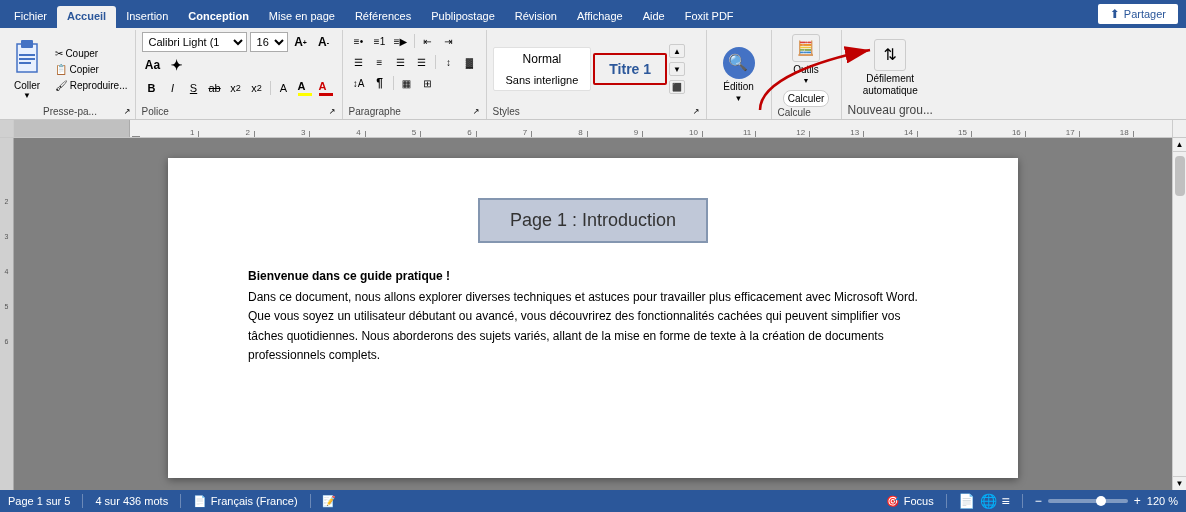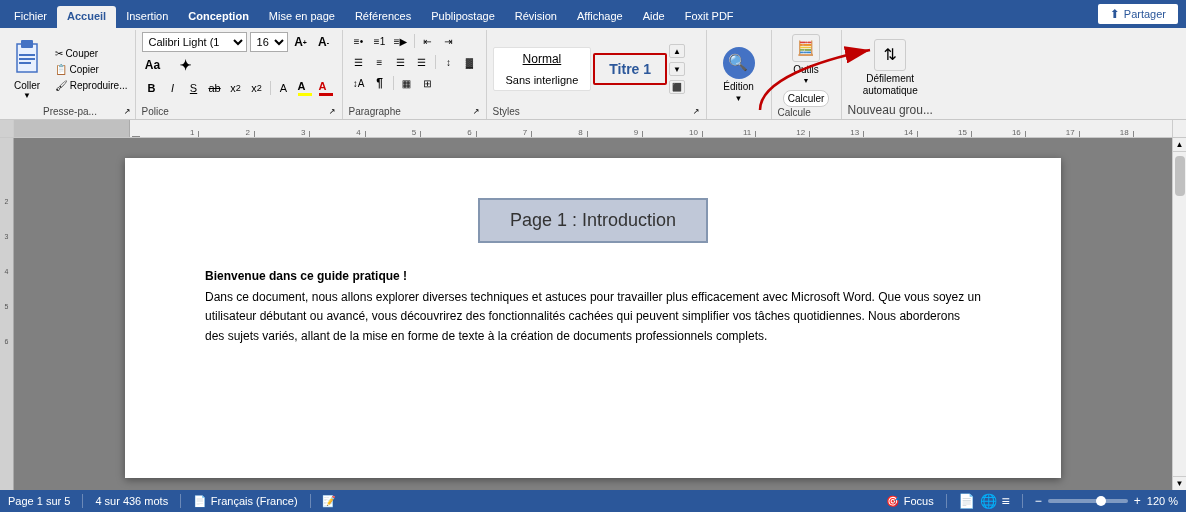--- a/index.html
+++ b/index.html
@@ -85,21 +85,21 @@
         <div style="display:flex; gap:3px; align-items:center; margin-bottom:3px;">
           <select style="height:20px; font-size:11px; border:1px solid #ababab; background:white; padding:0 2px; width:105px; cursor:pointer;">
             <option>Calibri Light (1</option>
           </select>
           <select style="height:20px; font-size:11px; border:1px solid #ababab; background:white; padding:0 2px; width:38px; cursor:pointer;">
             <option>16</option>
           </select>
           <div class="font-btn">A<sup style="font-size:7px;">+</sup></div>
           <div class="font-btn">A<sup style="font-size:7px;">-</sup></div>
         </div>
-        <div style="display:flex; gap:11px; align-items:center; margin-bottom:3px;">
+        <div style="display:flex; gap:2px; align-items:center; margin-bottom:3px;">
           <div class="font-btn" style="width:22px;">Aa</div>
           <div class="font-btn" style="width:22px; font-size:14px;">✦</div>
         </div>
         <div style="display:flex; gap:1px; align-items:center;">
           <div class="fmt-btn" style="font-weight:bold;">B</div>
           <div class="fmt-btn" style="font-style:italic;">I</div>
           <div class="fmt-btn" style="text-decoration:underline;">S</div>
           <div class="fmt-btn" style="text-decoration:line-through;">ab</div>
           <div class="fmt-btn">x<sub>2</sub></div>
           <div class="fmt-btn">x<sup>2</sup></div>
@@ -152,21 +152,21 @@
       </div>
       <div style="display:flex; justify-content:space-between; align-items:center; margin-top:auto;">
         <span style="font-size:10px; color:#444;">Paragraphe</span>
         <span style="font-size:8px; cursor:pointer;">↗</span>
       </div>
     </div>
 
     <div style="display:flex; flex-direction:column; border-right:1px solid #d0d0d0; padding:2px 6px 2px; min-width:220px;">
       <div style="display:flex; gap:2px; flex:1; align-items:center;">
         <div style="display:flex; flex-direction:column; gap:4px; border:1px solid #e0e0e0; background:white; padding:2px 0; border-radius:2px;">
-          <div style="padding:2px 24px; cursor:pointer; font-size:12px; min-width:80px; text-align:center;text-decoration:underline;">Normal</div>
+          <div style="padding:2px 24px; cursor:pointer; font-size:12px; min-width:80px; text-align:center;">Normal</div>
           <div style="padding:2px 12px; cursor:pointer; font-size:11px; min-width:80px; text-align:center;">Sans interligne</div>
         </div>
         <div style="padding:6px 14px; cursor:pointer; font-size:14px; font-weight:bold; color:#2b579a; border:2px solid #c00000; border-radius:2px; white-space:nowrap; min-width:70px; text-align:center;">Titre 1</div>
         <div style="display:flex; flex-direction:column; gap:4px; justify-content:center;">
           <div style="width:16px; height:14px; display:flex; align-items:center; justify-content:center; border:1px solid #ccc; border-radius:2px; cursor:pointer; font-size:8px;">▲</div>
           <div style="width:16px; height:14px; display:flex; align-items:center; justify-content:center; border:1px solid #ccc; border-radius:2px; cursor:pointer; font-size:8px;">▼</div>
           <div style="width:16px; height:14px; display:flex; align-items:center; justify-content:center; border:1px solid #ccc; border-radius:2px; cursor:pointer; font-size:8px;">⬛</div>
         </div>
       </div>
       <div style="display:flex; justify-content:space-between; align-items:center; margin-top:auto;">
@@ -265,21 +265,21 @@
 
     <div style="width:14px; background:#d0d0d0; border-right:1px solid #aaa; display:flex; flex-direction:column; align-items:center; padding-top:60px; gap:0; flex-shrink:0;">
       <span style="font-size:7px; color:#555; margin-bottom:28px;">2</span>
       <span style="font-size:7px; color:#555; margin-bottom:28px;">3</span>
       <span style="font-size:7px; color:#555; margin-bottom:28px;">4</span>
       <span style="font-size:7px; color:#555; margin-bottom:28px;">5</span>
       <span style="font-size:7px; color:#555;">6</span>
     </div>
 
     <div style="flex:1; display:flex; justify-content:center; padding:20px 20px; overflow:hidden;">
-      <div style="background:white; width:936px; min-height:320px; box-shadow:0 2px 8px rgba(0,0,0,0.4); padding:40px 80px 40px; position:relative;">
+      <div style="background:white; width:850px; min-height:320px; box-shadow:0 2px 8px rgba(0,0,0,0.4); padding:40px 80px 40px; position:relative;">
 
         <div style="display:flex; justify-content:center; margin-bottom:24px;">
           <div style="border:2px solid #8496b0; background:#c0c8d8; padding:10px 30px; font-size:18px; color:#333; display:inline-block;">
             <span>Page 1 : Introduction</span>
           </div>
         </div>
 
         <div class="doc-text">
           <p style="font-weight:bold; font-size:12px; margin-bottom:2px;">Bienvenue dans ce guide pratique !</p>
           <p style="font-size:12px; line-height:1.6;">Dans ce document, nous allons explorer diverses techniques et astuces pour travailler plus efficacement avec Microsoft Word. Que vous soyez un utilisateur débutant ou avancé, vous découvrirez des fonctionnalités cachées qui peuvent simplifier vos tâches quotidiennes. Nous aborderons des sujets variés, allant de la mise en forme de texte à la création de documents professionnels complets.</p>

